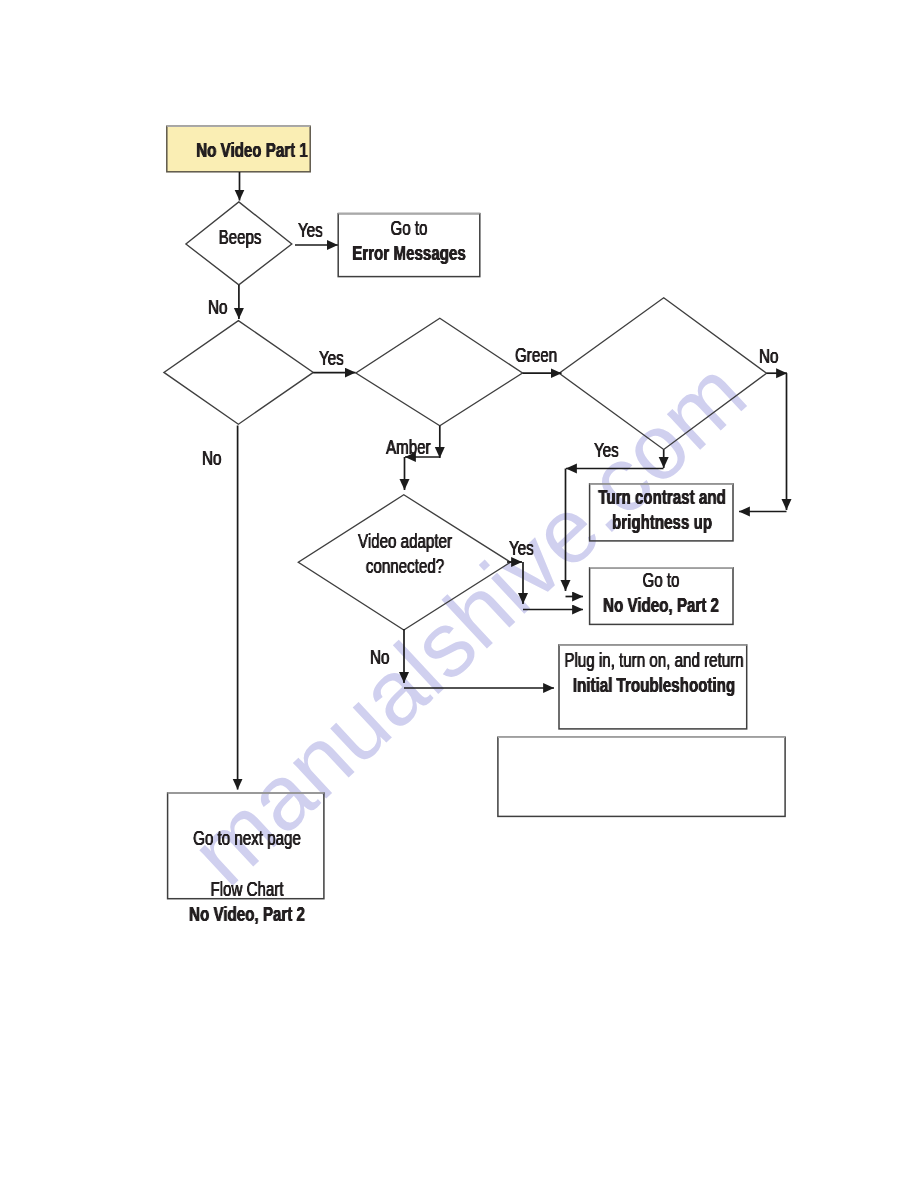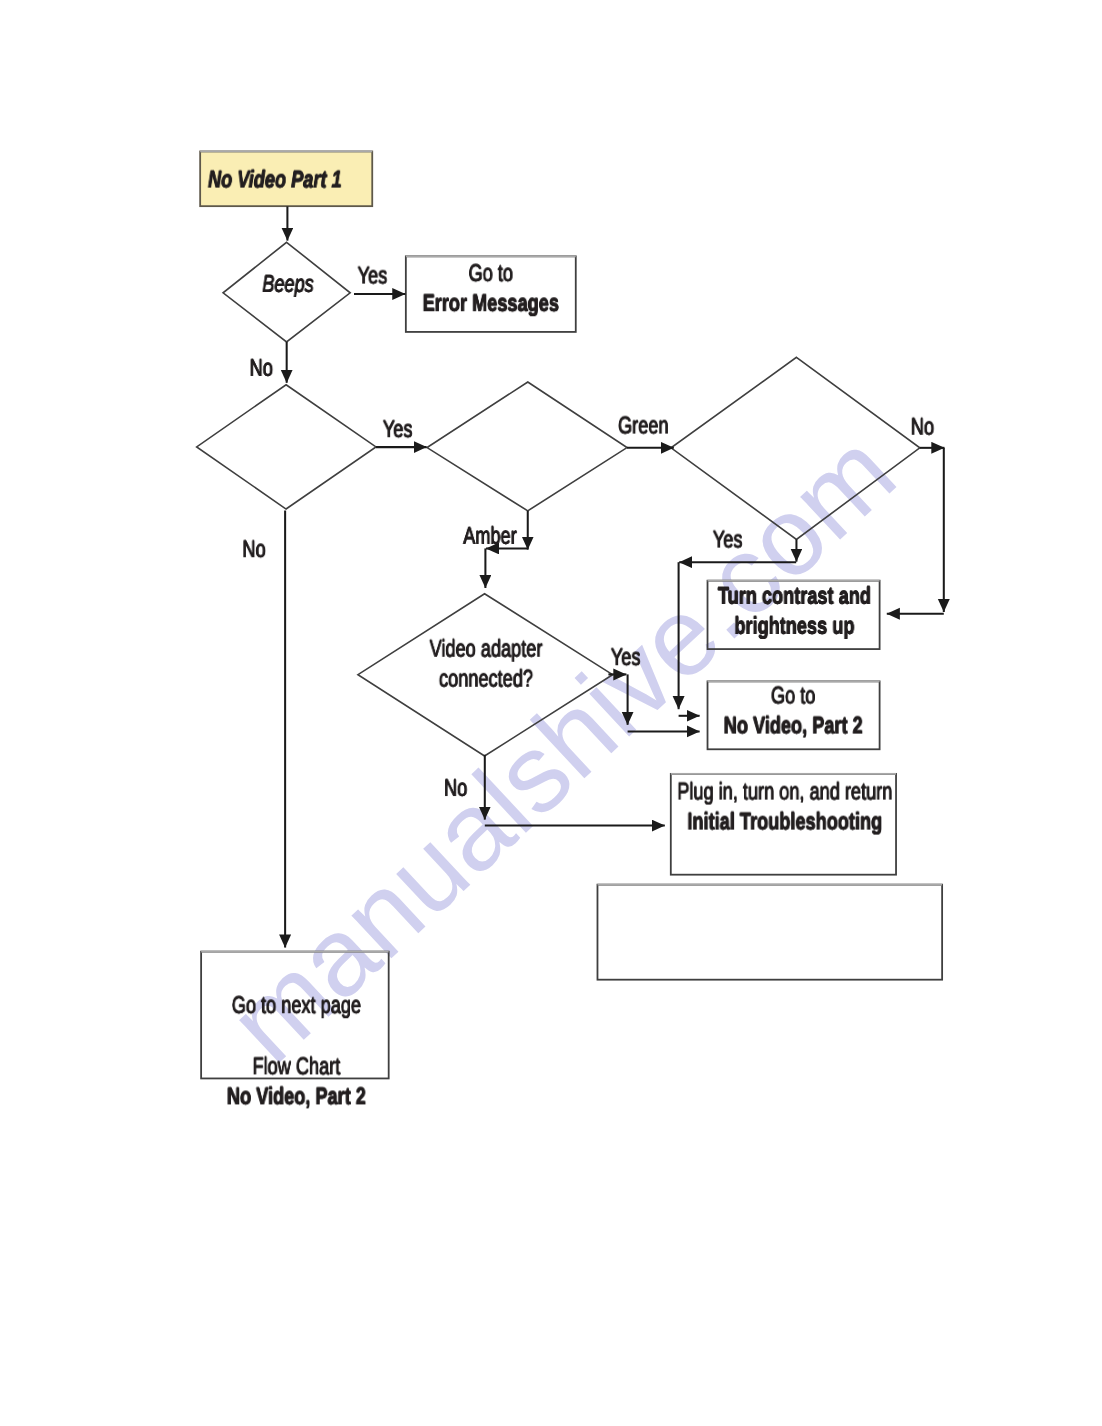--- a/index.html
+++ b/index.html
@@ -78,25 +78,25 @@
       <path d="M786.5 373.2 L786.5 510" marker-end="url(#ah)"></path>
       <path d="M786.5 511.5 L739 511.5" marker-end="url(#ah)"></path>
       <path d="M507 562 L522 562" marker-end="url(#ah)"></path>
       <path d="M523 562 L523 604" marker-end="url(#ah)"></path>
       <path d="M523 609.5 L583 609.5" marker-end="url(#ah)"></path>
       <path d="M404 629 L404 683" marker-end="url(#ah)"></path>
       <path d="M404 688 L554 688" marker-end="url(#ah)"></path>
     </g>
   </svg>
 
-  <div class="node-text" style="left:229px;top:138px;font-style:italic;">
+  <div class="node-text" style="left:252px;top:138px;">
     <div class="tline b">No Video Part 1</div>
   </div>
 
-  <div class="node-text" style="left:239.5px;top:224.8px;font-style:italic;">
+  <div class="node-text" style="left:239.5px;top:224.8px;">
     <div class="tline">Beeps</div>
   </div>
 
   <div class="node-text" style="left:408.5px;top:215.7px;">
     <div class="tline">Go to</div>
     <div class="tline b">Error Messages</div>
   </div>
 
 
 

